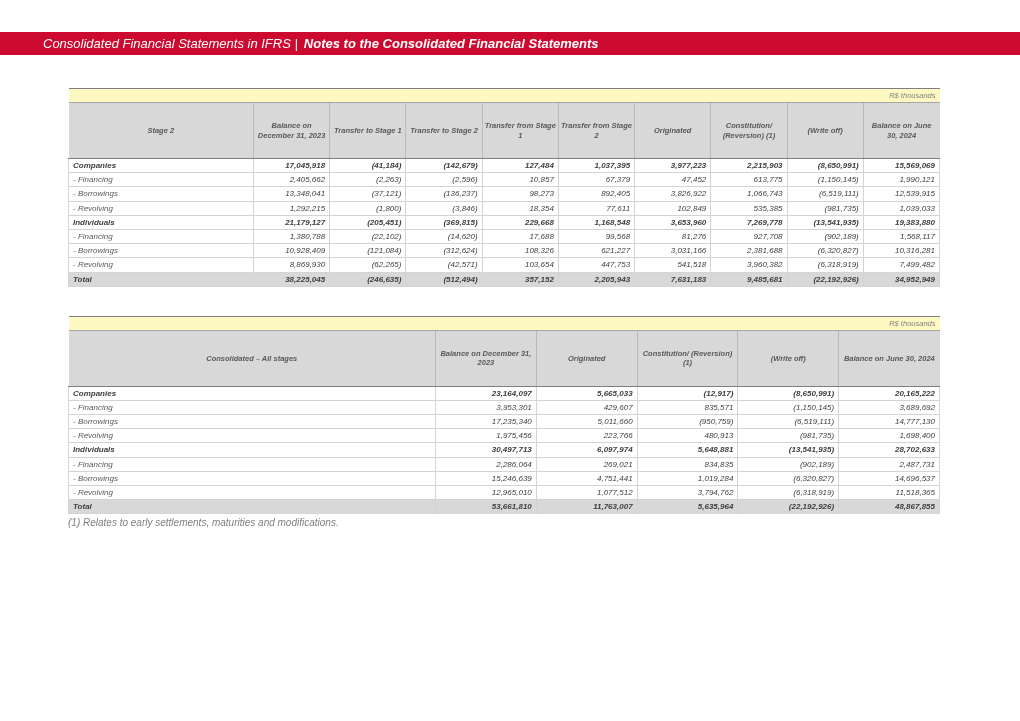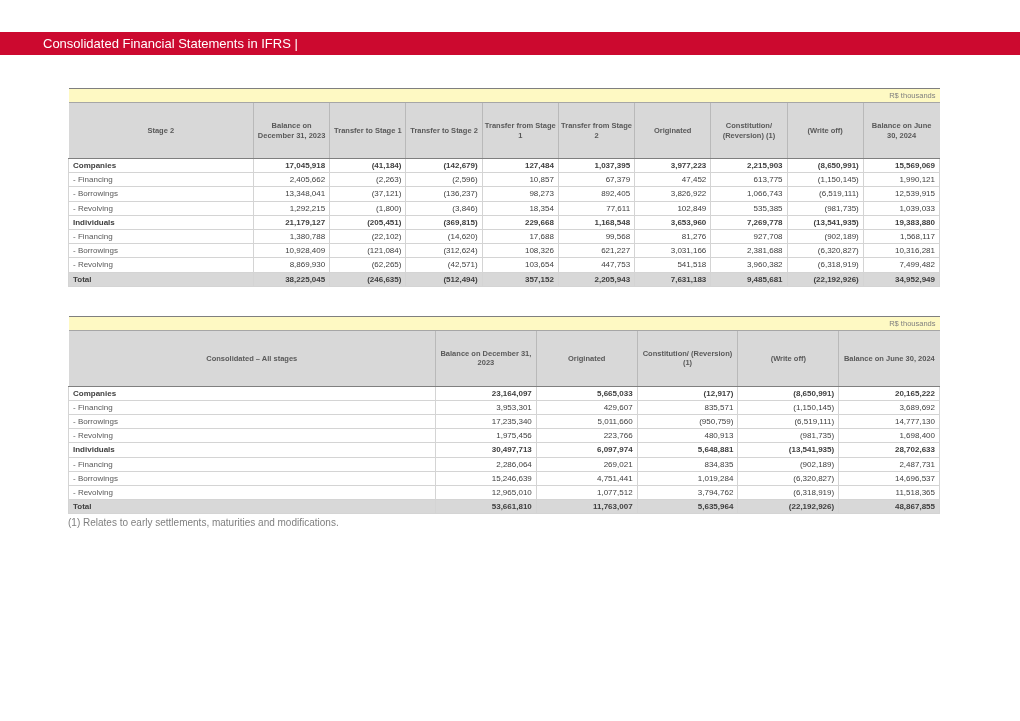--- a/index.html
+++ b/index.html
@@ -1,19 +1,19 @@
 <!DOCTYPE html>
 <html><head>
 <meta charset="utf-8">
 <style>
   * { margin:0; padding:0; box-sizing:border-box; }
   html,body { background:#ffffff; }
   body { font-family:"Liberation Sans", sans-serif; }
 
-  .page { position:relative; width:1020px; height:721px; background:#ffffff; overflow:hidden; }
+  .page { position:relative; width:1020px; height:721px; background:#ffffff; overflow:hidden;font-style:italic; }
 
   .top-bar {
     position:absolute; top:32px; left:0; width:1020px; height:23px;
     background:#cc092f; color:#ffffff;
     display:flex; align-items:center; padding-left:43px;
     font-size:13px; white-space:nowrap;
   }
   .t-normal { font-weight:400; }
   .t-bold   { font-weight:700; margin-left:6px; }
 
@@ -63,20 +63,21 @@
   .footer-text { color:#8c8c8c; font-size:9.5px; margin-left:4px; }
   .page-num { color:#cc092f; font-weight:700; font-size:13px; }
 </style>
 </head>
 <body>
 
 <div class="page">
 
   <div class="top-bar">
     <span class="t-normal">Consolidated Financial Statements in IFRS |</span>
+    <span class="t-bold">Notes to the Consolidated Financial Statements</span>
   </div>
 
   <div class="content">
     <table class="fin-table" id="table1">
         <colgroup>
           <col class="label-col">
           <col>
           <col>
           <col>
           <col>

